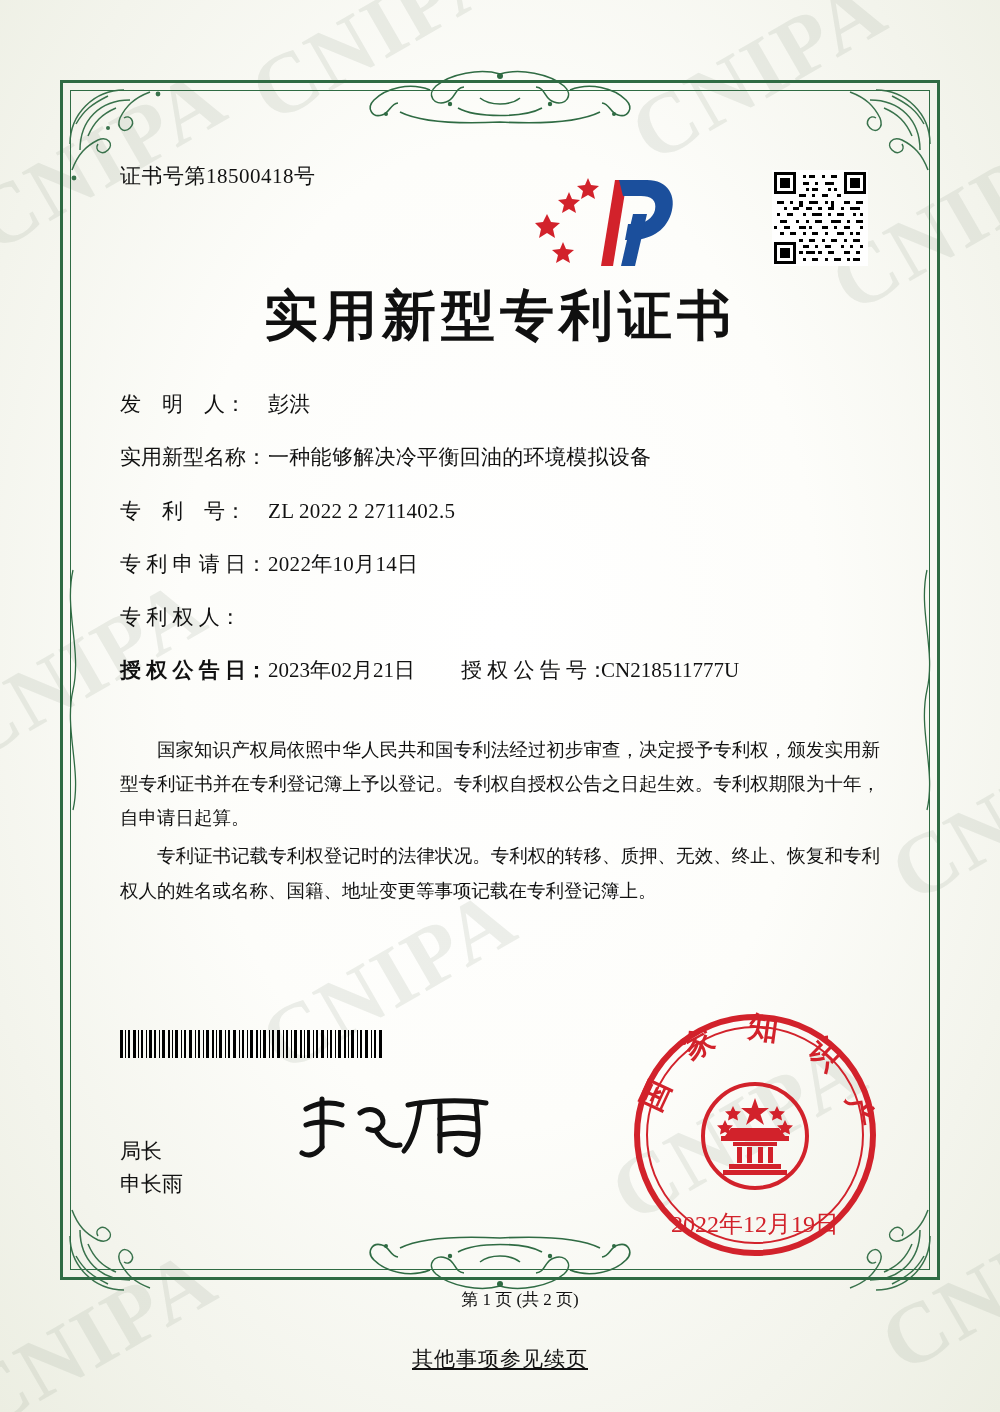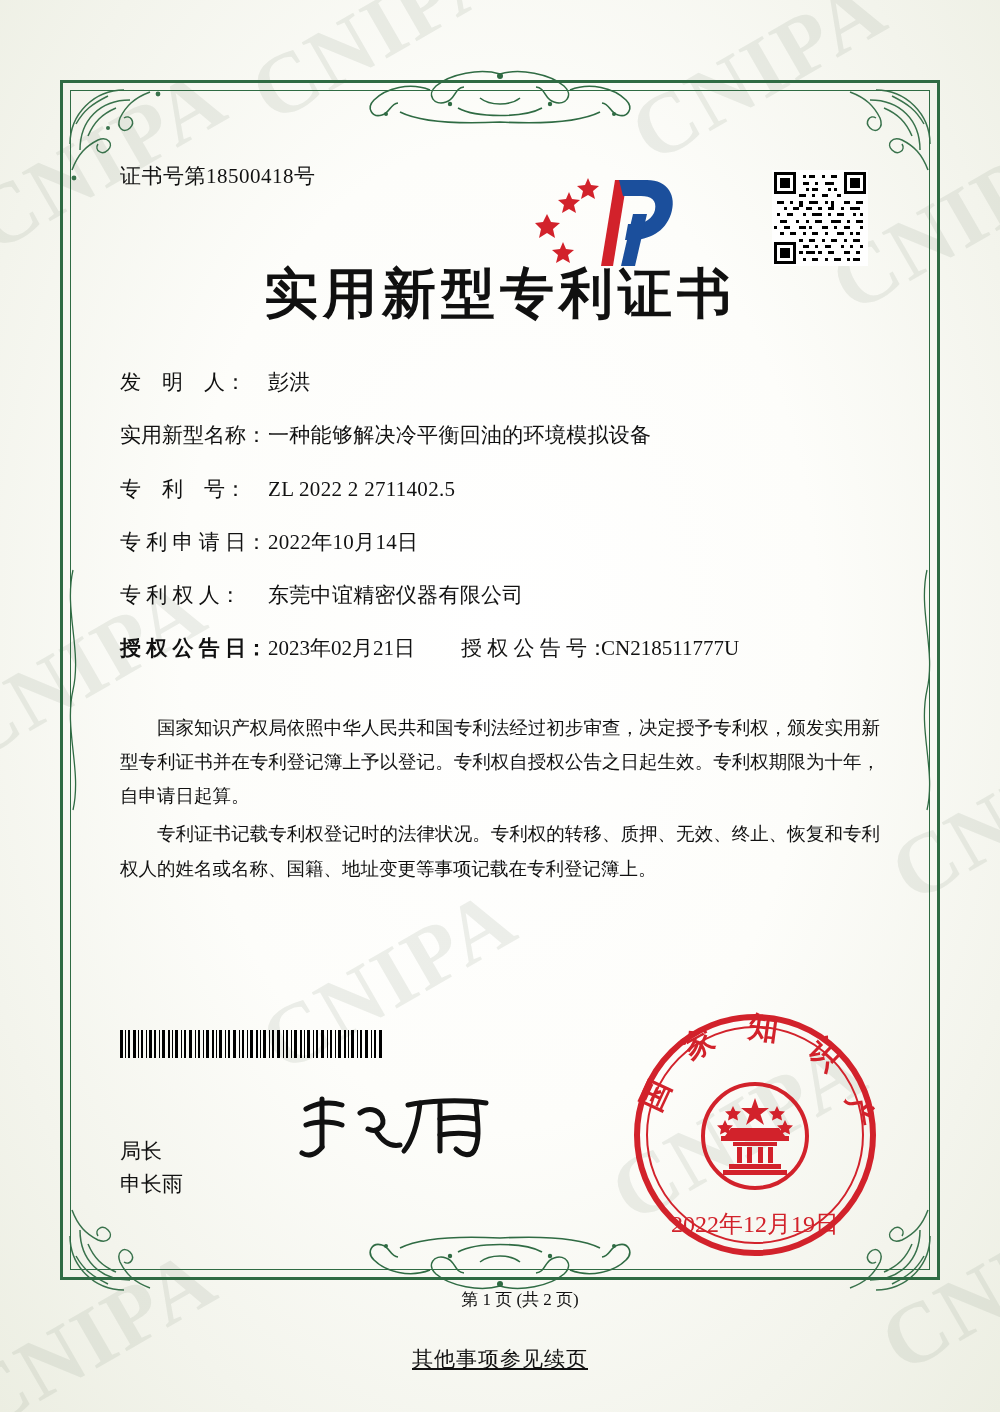--- a/index.html
+++ b/index.html
@@ -113,21 +113,21 @@
     height: 92px;
     background: #fff;
     padding: 2px;
   }
   .title {
     text-align: center;
     font-size: 54px;
     font-weight: bold;
     letter-spacing: 5px;
     color: #101010;
-    margin-top: 68px;
+    margin-top: 90px;
     font-family: "Liberation Serif", serif;
   }
 
   .fields {
     margin-top: 38px;
   }
   .field-row {
     display: flex;
     align-items: baseline;
     font-size: 21px;
@@ -476,21 +476,20 @@
       <div class="field-row">
         <div class="field-label">专　利　号：</div>
         <div class="field-value">ZL 2022 2 2711402.5</div>
       </div>
       <div class="field-row">
         <div class="field-label">专 利 申 请 日：</div>
         <div class="field-value">2022年10月14日</div>
       </div>
       <div class="field-row">
         <div class="field-label">专 利 权 人：</div>
-        <div class="field-value">东莞中谊精密仪器有限公司</div>
       </div>
       <div class="field-row two-col">
         <div class="field-label">授 权 公 告 日：</div>
         <div>2023年02月21日</div>
         <div class="col2-label">授 权 公 告 号：</div>
         <div class="col2-value">CN218511777U</div>
       </div>
     </div>
 
     <div class="paragraphs">

